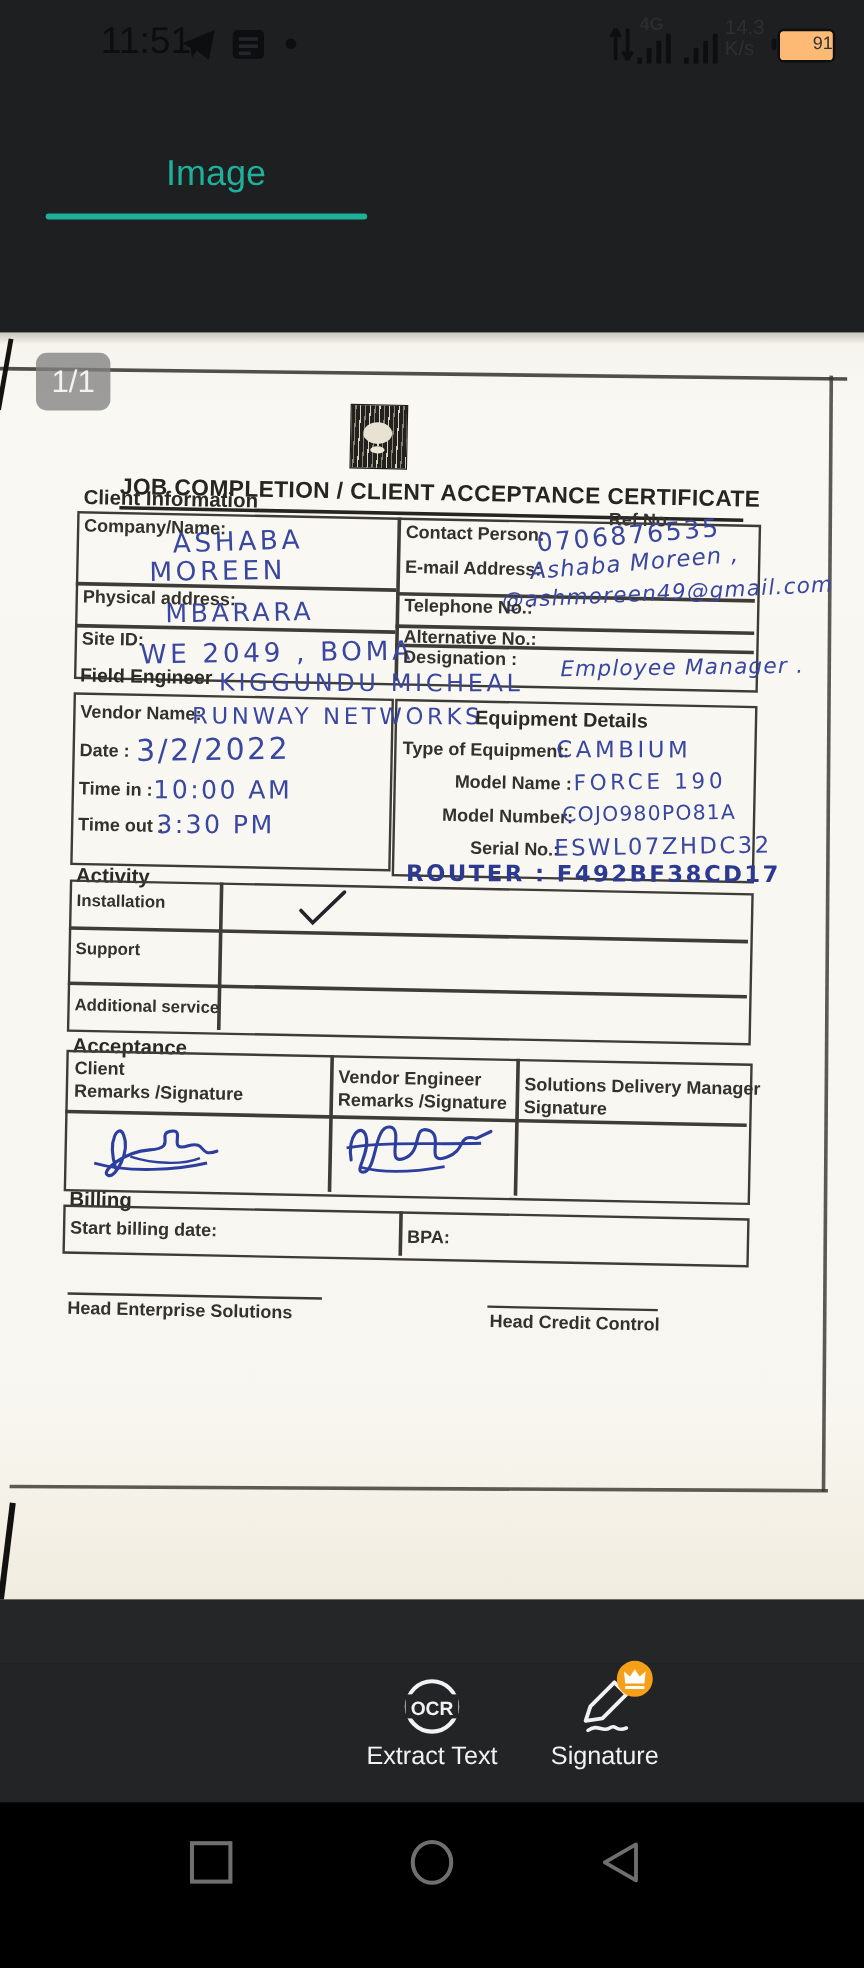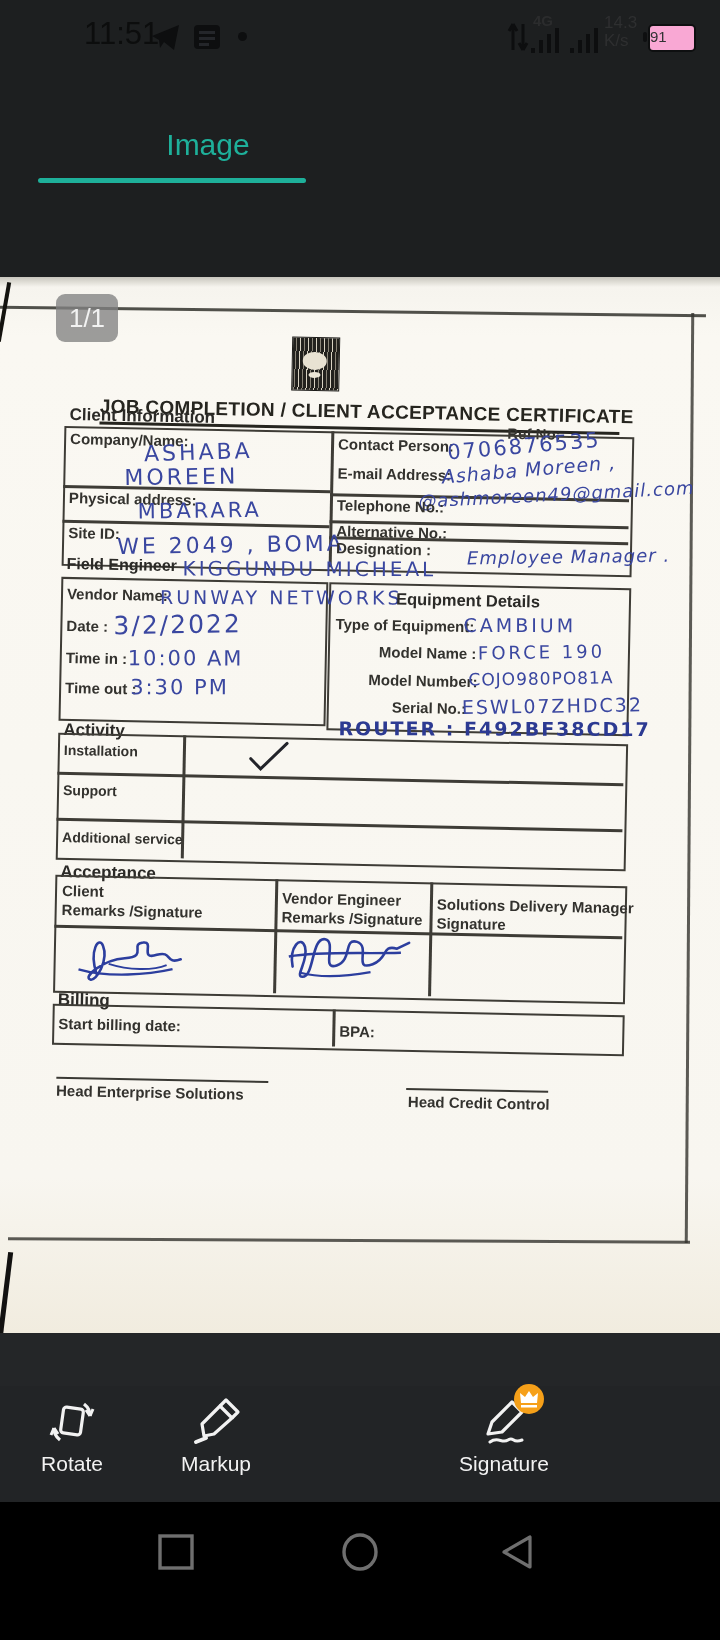--- a/index.html
+++ b/index.html
@@ -8,39 +8,39 @@
 
   
   .top-dark{position:absolute;left:0;top:0;width:720px;height:277px;background:#1d1f20;}
 
   
   .status-bar{position:absolute;left:0;top:0;width:720px;height:70px;}
   .sb-time{position:absolute;left:84px;top:16px;font-size:31px;color:#0c0d0d;font-weight:400;}
   .sb-ic{position:absolute;top:22px;}
   .sb-right-text{position:absolute;color:#2e2f30;font-size:17px;line-height:18px;text-align:left;}
   .battery{position:absolute;left:648px;top:24px;width:44px;height:24px;border:2px solid #0e0f10;
-           border-radius:5px;color:#313233;font-size:15px;text-align:left;line-height:22px;background:#f9a8d4;}
+           border-radius:5px;color:#313233;font-size:15px;text-align:right;line-height:22px;background:#fdba74;}
   .battery:before{content:"";position:absolute;left:-7px;top:6px;width:4px;height:10px;background:#0e0f10;border-radius:2px;}
 
   
   .app-header{position:absolute;left:0;top:70px;width:720px;height:110px;}
   .doc-title{position:absolute;left:103px;top:24px;color:#efefef;font-size:30px;
              border-bottom:3px dashed #cfcfcf;padding:0 2px 6px 2px;}
   .hdr-btn{position:absolute;top:18px;width:56px;height:56px;}
 
   
   .tab{position:absolute;top:128px;font-size:30px;color:#e9e9e9;width:360px;text-align:center;}
-  .tab.active{color:#1eb09a;margin-left:28px;}
+  .tab.active{color:#1eb09a;}
   .tab-underline{position:absolute;left:38px;top:178px;width:268px;height:5px;background:#1eb09a;border-radius:3px;}
 
   
   .viewer{position:absolute;left:0;top:277px;width:720px;height:1056px;overflow:hidden;
           background:linear-gradient(180deg,#c8c6bd 0px,#f6f4ee 10px,#faf8f2 60px,#f8f6f0 900px,#f1ecdf 1056px);}
   .page-badge{position:absolute;left:30px;top:17px;width:62px;height:48px;border-radius:9px;
-              background:rgba(130,130,130,.78);color:#f2f2f2;font-size:26px;text-align:center;line-height:48px;z-index:30;margin-left:26px;}
+              background:rgba(130,130,130,.78);color:#f2f2f2;font-size:26px;text-align:center;line-height:48px;z-index:30;}
   
   .edge{position:absolute;background:#33322d;}
   .sheet{position:absolute;left:0;top:0;width:720px;height:1056px;transform:rotate(1.15deg);transform-origin:70px 120px;color:#2e2d2a;}
   .lab{position:absolute;font-weight:700;color:#33322e;font-size:15px;white-space:nowrap;}
   .hdg{position:absolute;font-weight:700;color:#2b2a27;font-size:17px;white-space:nowrap;}
   .box{position:absolute;border:2.5px solid #3e3c36;}
   .vline{position:absolute;width:2.5px;background:#3e3c36;}
   .hline{position:absolute;height:2.5px;background:#3e3c36;}
   .ovl{position:absolute;height:2px;background:#3a3934;}
   
@@ -227,37 +227,27 @@
       <div class="ovl" style="left:70px;top:800px;width:212px"></div>
       <div class="lab" style="left:70px;top:805px">Head Enterprise Solutions</div>
       <div class="ovl" style="left:420px;top:804px;width:142px"></div>
       <div class="lab" style="left:422px;top:809px">Head Credit Control</div>
     </div>
   </div>
 
   <div class="gap-dark"></div>
 
   <div class="toolbar">
-    <div class="tool" style="left:0">
-      <svg class="t-ic" width="52" height="52" viewBox="0 0 52 52">
-        <rect x="16" y="12" width="20" height="26" rx="3" transform="rotate(8 26 25)" stroke="#f2f2f2" stroke-width="3.2" fill="none"></rect>
-        <path d="M38 8 A 20 16 0 0 1 44 20" stroke="#f2f2f2" stroke-width="3.2" fill="none"></path>
-        <path d="M44 20 L40 14 M44 20 L47 13" stroke="#f2f2f2" stroke-width="3" fill="none"></path>
-        <path d="M14 44 A 20 16 0 0 1 8 32" stroke="#f2f2f2" stroke-width="3.2" fill="none"></path>
-        <path d="M8 32 L12 38 M8 32 L5 39" stroke="#f2f2f2" stroke-width="3" fill="none"></path>
-      </svg>
-      <div class="t-lb">Rotate</div>
-    </div>
-    <div class="tool" style="left:144px">
-      <svg class="t-ic" width="52" height="52" viewBox="0 0 52 52">
-        <path d="M30 10 L42 22 L24 38 L14 40 L12 28 Z" stroke="#f2f2f2" stroke-width="3.2" fill="none" stroke-linejoin="round"></path>
-        <path d="M30 10 L36 4 L48 16 L42 22" stroke="#f2f2f2" stroke-width="3.2" fill="none" stroke-linejoin="round"></path>
-        <path d="M6 46 L16 42" stroke="#f2f2f2" stroke-width="4" stroke-linecap="round"></path>
-      </svg>
-      <div class="t-lb">Markup</div>
+    <div class="tool" style="left:288px">
+      <svg class="t-ic" width="56" height="52" viewBox="0 0 56 52">
+        <circle cx="28" cy="26" r="21" stroke="#f2f2f2" stroke-width="3.4" fill="none"></circle>
+        <rect x="6" y="16" width="44" height="20" fill="#222426"></rect>
+        <text x="28" y="33" text-anchor="middle" font-family="Liberation Sans, sans-serif" font-size="16" font-weight="700" fill="#f2f2f2">OCR</text>
+      </svg>
+      <div class="t-lb">Extract Text</div>
     </div>
     <div class="tool" style="left:432px">
       <span style="position:absolute;left:50%;top:10px;transform:translateX(-50%);width:52px;height:52px;display:block">
         <svg width="52" height="52" viewBox="0 0 52 52">
           <path d="M10 38 L14 26 L34 6 L44 16 L24 36 L10 38 Z" stroke="#f2f2f2" stroke-width="3.2" fill="none" stroke-linejoin="round"></path>
           <path d="M12 46 C20 40 24 48 30 44 C36 40 34 48 44 44" stroke="#f2f2f2" stroke-width="3" fill="none" stroke-linecap="round"></path>
         </svg>
         <span class="crown-badge">
           <svg width="30" height="30" viewBox="0 0 30 30">
             <path d="M7 19 L6 9 L11 13 L15 7 L19 13 L24 9 L23 19 Z" fill="#fff"></path>

